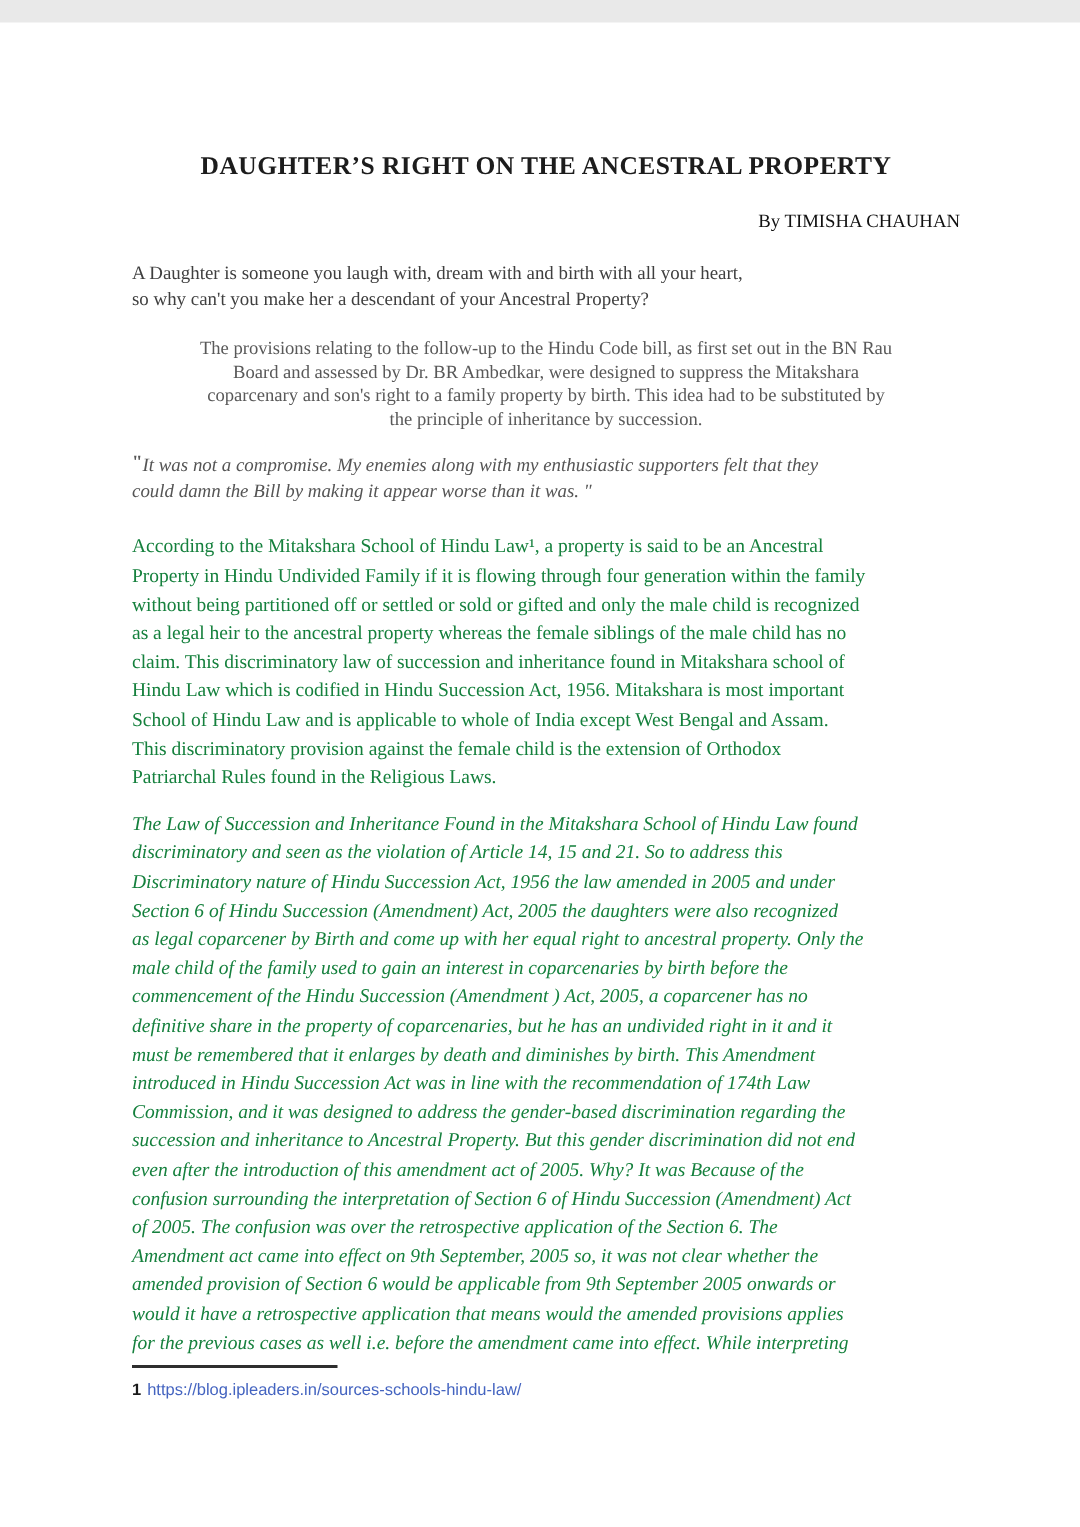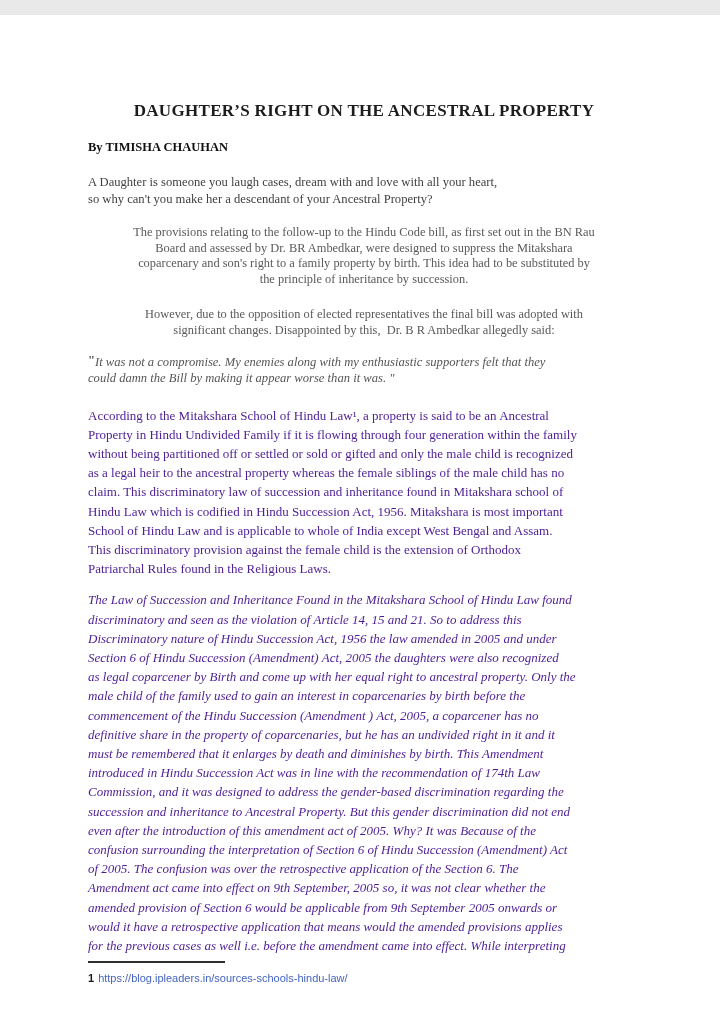--- a/index.html
+++ b/index.html
@@ -22,21 +22,22 @@
     font-weight:bold;
     letter-spacing:0.3px;
     text-align:center;
     color:#1c1c1c;
     line-height:19px;
     white-space:pre;
   }
   .byline {
     margin-top:20px;
     font-size:12.5px;
-    font-weight:bold;
+    font-weight:normal;
+    text-align:right;
     color:#111111;
     line-height:15px;
     white-space:pre;
   }
   p { margin:0; white-space:pre; }
   .intro-couplet {
     margin-top:19px;
     font-size:12.6px;
     line-height:17px;
     color:#3f3f3f;
@@ -57,21 +58,21 @@
   }
   .quote .qmark {
     font-style:normal;
     font-weight:bold;
     vertical-align:2px;
   }
   .quote .qtext { font-style:italic;text-align:center; }
   .para-dark {
     font-size:13px;
     line-height:19.2px;
-    color:#4c1d95;
+    color:#15803d;
   }
   .p-mitakshara { margin-top:19px; }
   .p-amendment { margin-top:12px;font-style:italic; }
   .footnote-rule {
     margin-top:6px;
     width:137px;
     border:none;
     border-top:2px solid #2e2e2e;
     margin-left:0;
   }
@@ -92,30 +93,28 @@
 </head>
 <body>
 
 <div class="page">
   <div class="content">
 
     <h1 class="doc-title">DAUGHTER’S RIGHT ON THE ANCESTRAL PROPERTY</h1>
 
     <div class="byline">By TIMISHA CHAUHAN</div>
 
-    <p class="intro-couplet">A Daughter is someone you laugh cases, dream with and love with all your heart,
+    <p class="intro-couplet">A Daughter is someone you laugh with, dream with and birth with all your heart,
 so why can't you make her a descendant of your Ancestral Property?</p>
 
     <p class="para-gray p-hindu-code">The provisions relating to the follow-up to the Hindu Code bill, as first set out in the BN Rau
 Board and assessed by Dr. BR Ambedkar, were designed to suppress the Mitakshara
 coparcenary and son's right to a family property by birth. This idea had to be substituted by
 the principle of inheritance by succession.</p>
 
-    <p class="para-gray p-final-bill">However, due to the opposition of elected representatives the final bill was adopted with
-significant changes. Disappointed by this,  Dr. B R Ambedkar allegedly said:</p>
 
     <p class="quote"><span class="qmark">"</span><span class="qtext">It was not a compromise. My enemies along with my enthusiastic supporters felt that they
 could damn the Bill by making it appear worse than it was. "</span></p>
 
     <p class="para-dark p-mitakshara">According to the Mitakshara School of Hindu Law¹, a property is said to be an Ancestral
 Property in Hindu Undivided Family if it is flowing through four generation within the family
 without being partitioned off or settled or sold or gifted and only the male child is recognized
 as a legal heir to the ancestral property whereas the female siblings of the male child has no
 claim. This discriminatory law of succession and inheritance found in Mitakshara school of
 Hindu Law which is codified in Hindu Succession Act, 1956. Mitakshara is most important

